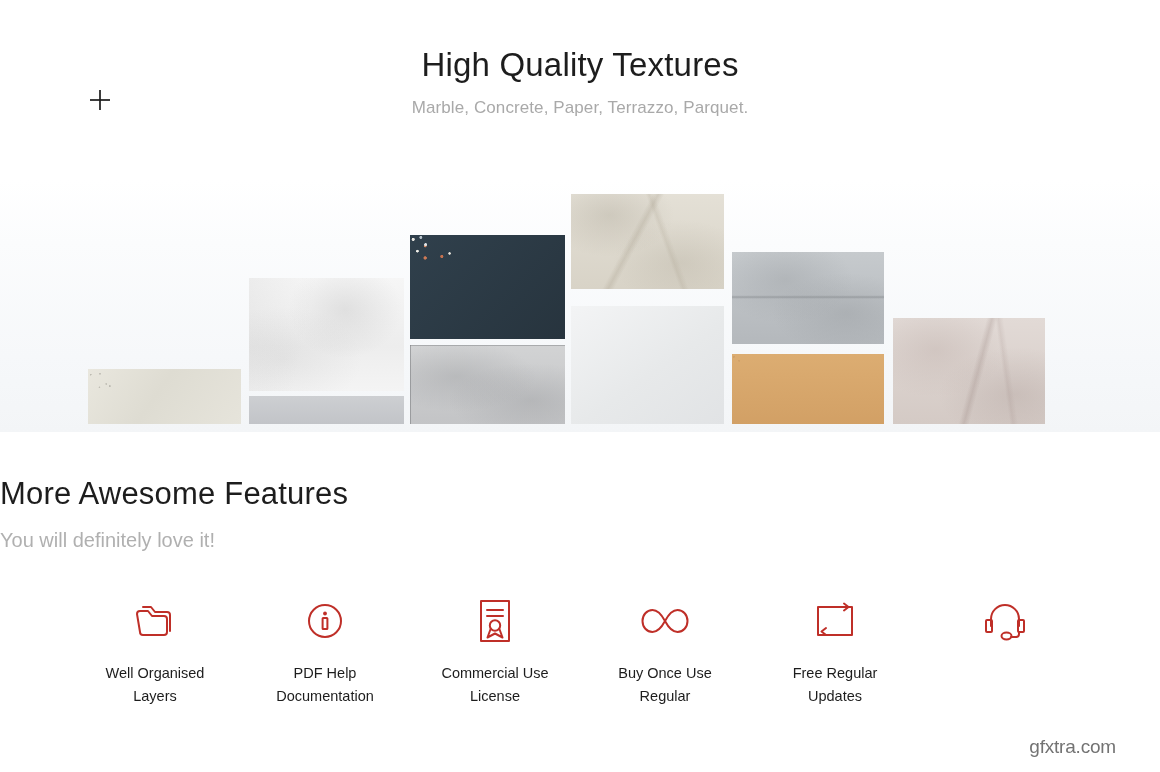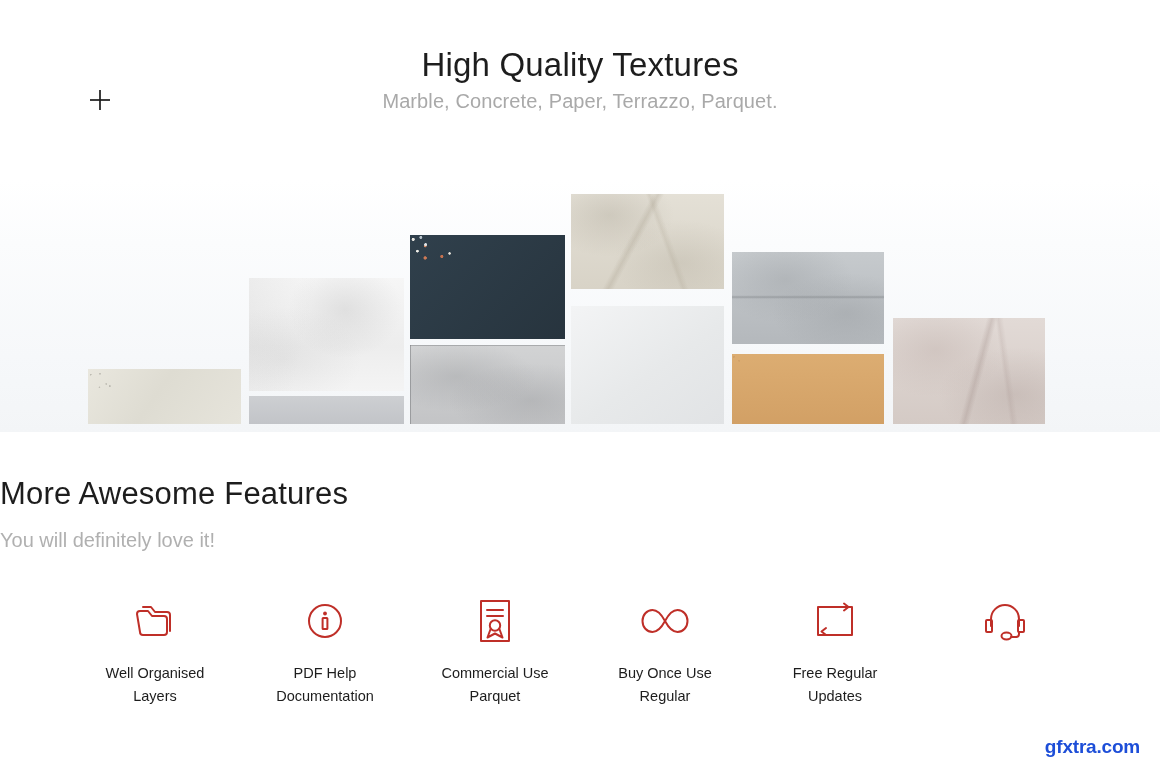--- a/index.html
+++ b/index.html
@@ -36,23 +36,23 @@
   .hero-title {
     text-align: center;
     font-size: 33px;
     font-weight: 400;
     color: #1d1d1d;
     letter-spacing: 0.2px;
     line-height: 1.15;
   }
   .hero-sub {
     text-align: center;
-    font-size: 20px;
+    font-size: 17px;
     color: #a9a9a9;
-    margin-top: 6px;
+    margin-top: 14px;
     letter-spacing: 0.1px;
   }
 
   
   .showcase {
     position: relative;
     height: 252px;
     background: linear-gradient(to bottom, #ffffff 0%, #fbfcfd 25%, #f6f8fa 70%, #f3f5f7 100%);
     overflow: hidden;
   }
@@ -199,25 +199,25 @@
     margin-top: 14px;
     font-size: 14.5px;
     line-height: 1.58;
     color: #1d1d1d;
     white-space: pre-line;
   }
 
   
   .watermark {
     position: absolute;
-    right: 20px;
+    right: 44px;
     bottom: 14px;
     font-size: 19px;
-    font-weight: 700;
-    color: #1d4ed8;
+    font-weight: 400;
+    color: #737373;
     letter-spacing: -0.2px;
   }
 </style>
 </head>
 <body>
 
 <div class="page">
 
   <div class="header">
 
@@ -279,21 +279,21 @@
       <div class="feature-icon">
         <svg width="38" height="46" viewBox="0 0 38 46" fill="none" stroke="currentColor" stroke-width="2" stroke-linecap="round" stroke-linejoin="round">
           <rect x="5" y="3" width="28" height="40"></rect>
           <line x1="11" y1="12" x2="27" y2="12"></line>
           <line x1="11" y1="18" x2="27" y2="18"></line>
           <circle cx="19" cy="27.5" r="5.2"></circle>
           <path d="M14.6 31 L11.5 39.5 L19 35.5 L26.5 39.5 L23.4 31"></path>
         </svg>
       </div>
       <div class="feature-label">Commercial Use
-Parquet</div>
+License</div>
     </div>
 
     <div class="feature">
       <div class="feature-icon">
         <svg width="52" height="30" viewBox="0 0 52 30" fill="none" stroke="currentColor" stroke-width="2" stroke-linecap="round">
           <path d="M26 15 C22 7.5 18 4 13.5 4 C7.7 4 3.5 8.9 3.5 15 C3.5 21.1 7.7 26 13.5 26 C18 26 22 22.5 26 15 C30 7.5 34 4 38.5 4 C44.3 4 48.5 8.9 48.5 15 C48.5 21.1 44.3 26 38.5 26 C34 26 30 22.5 26 15 Z"></path>
         </svg>
       </div>
       <div class="feature-label">Buy Once Use
 Regular</div>

